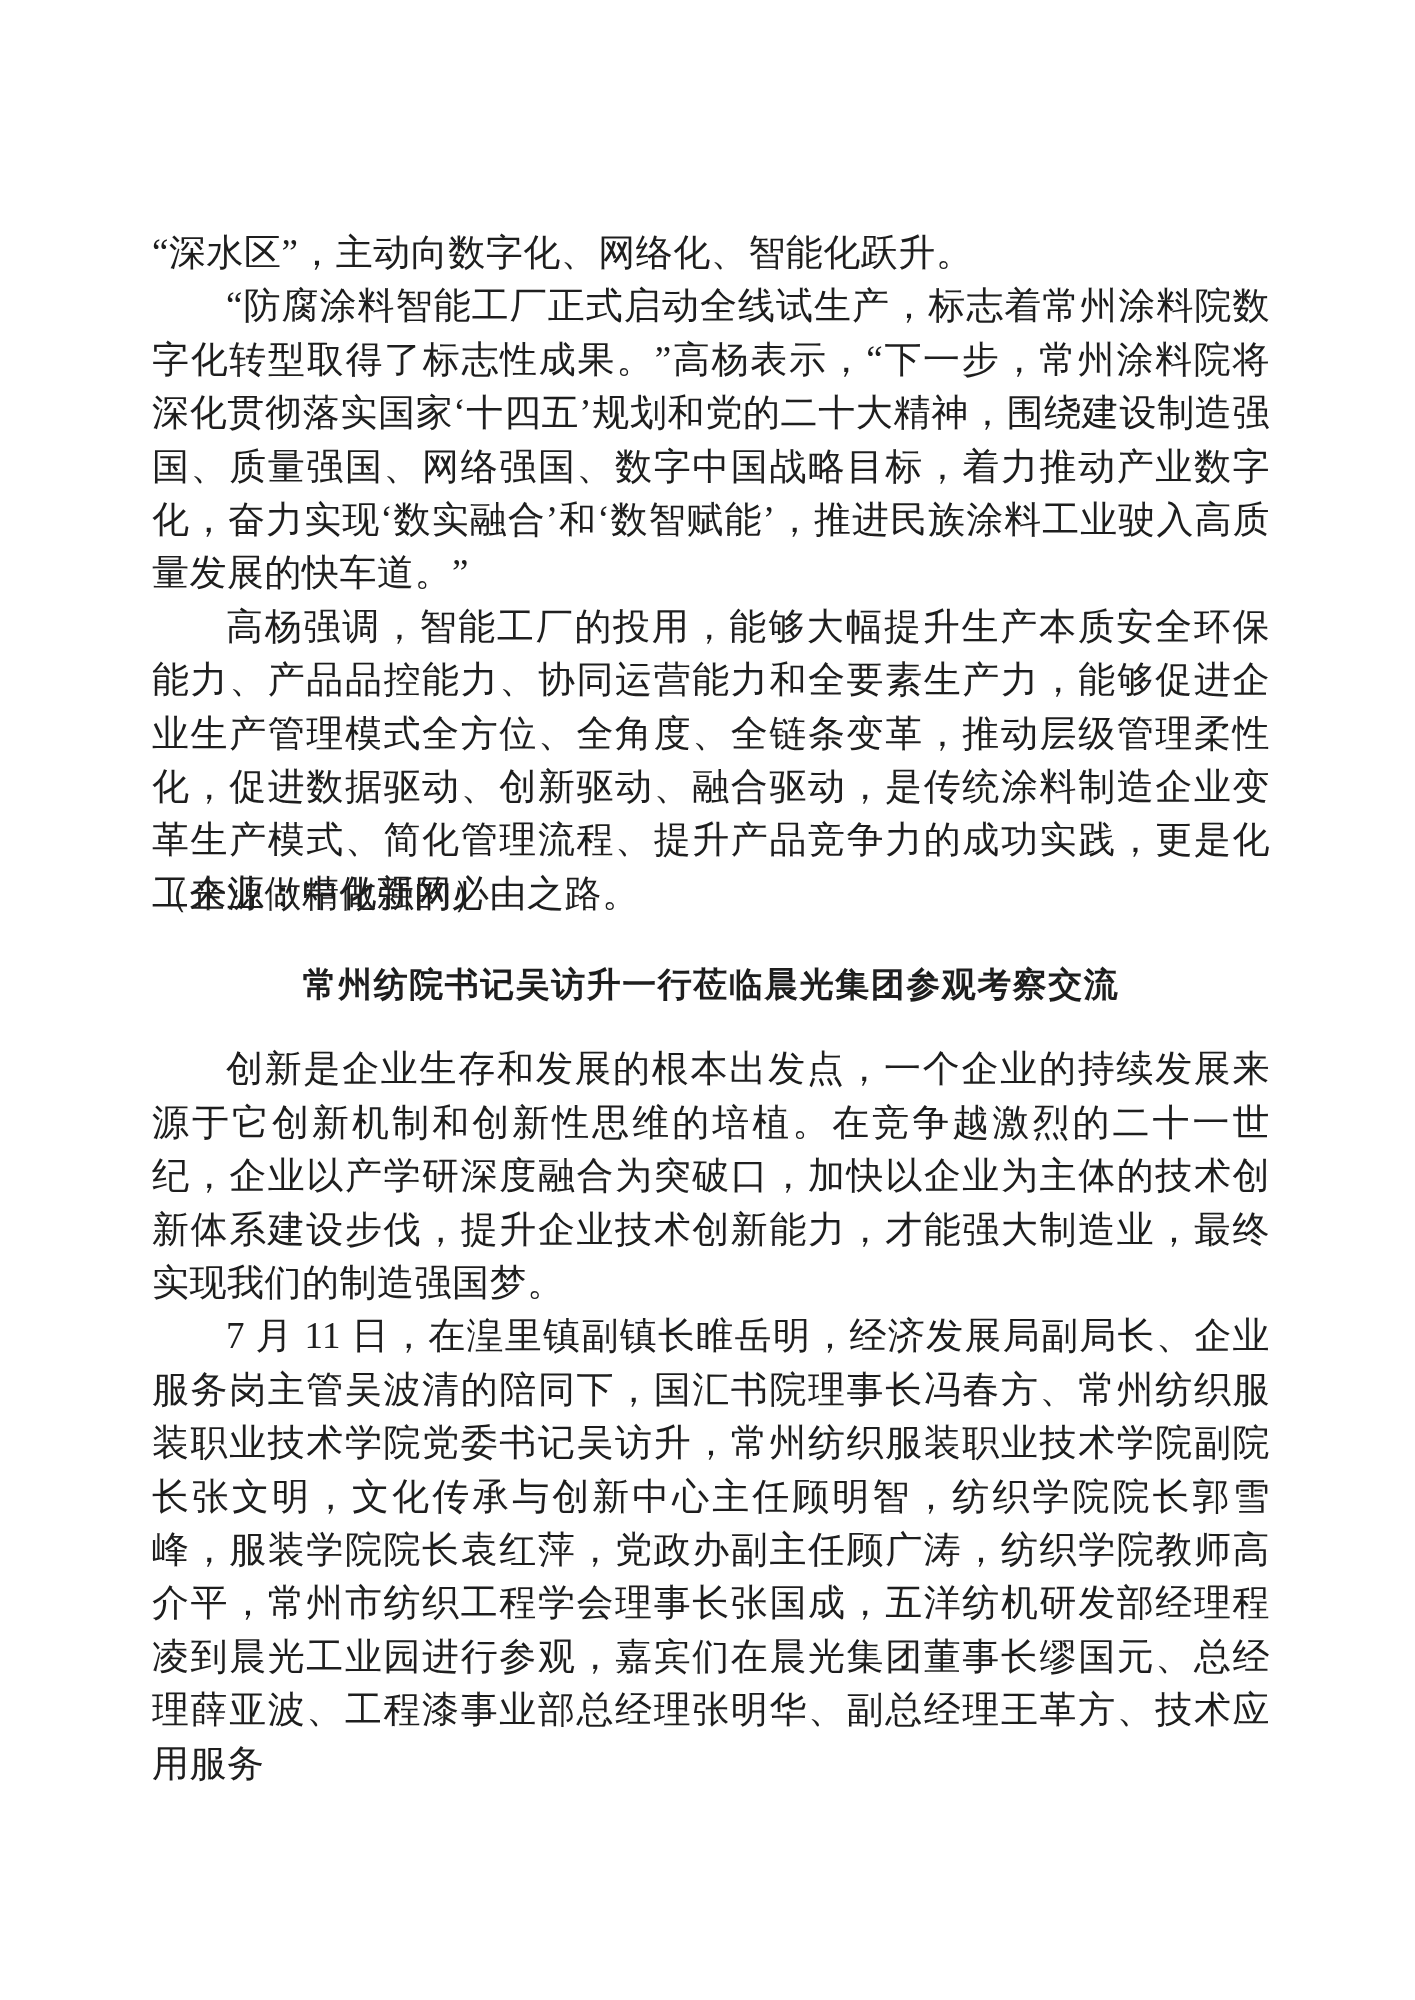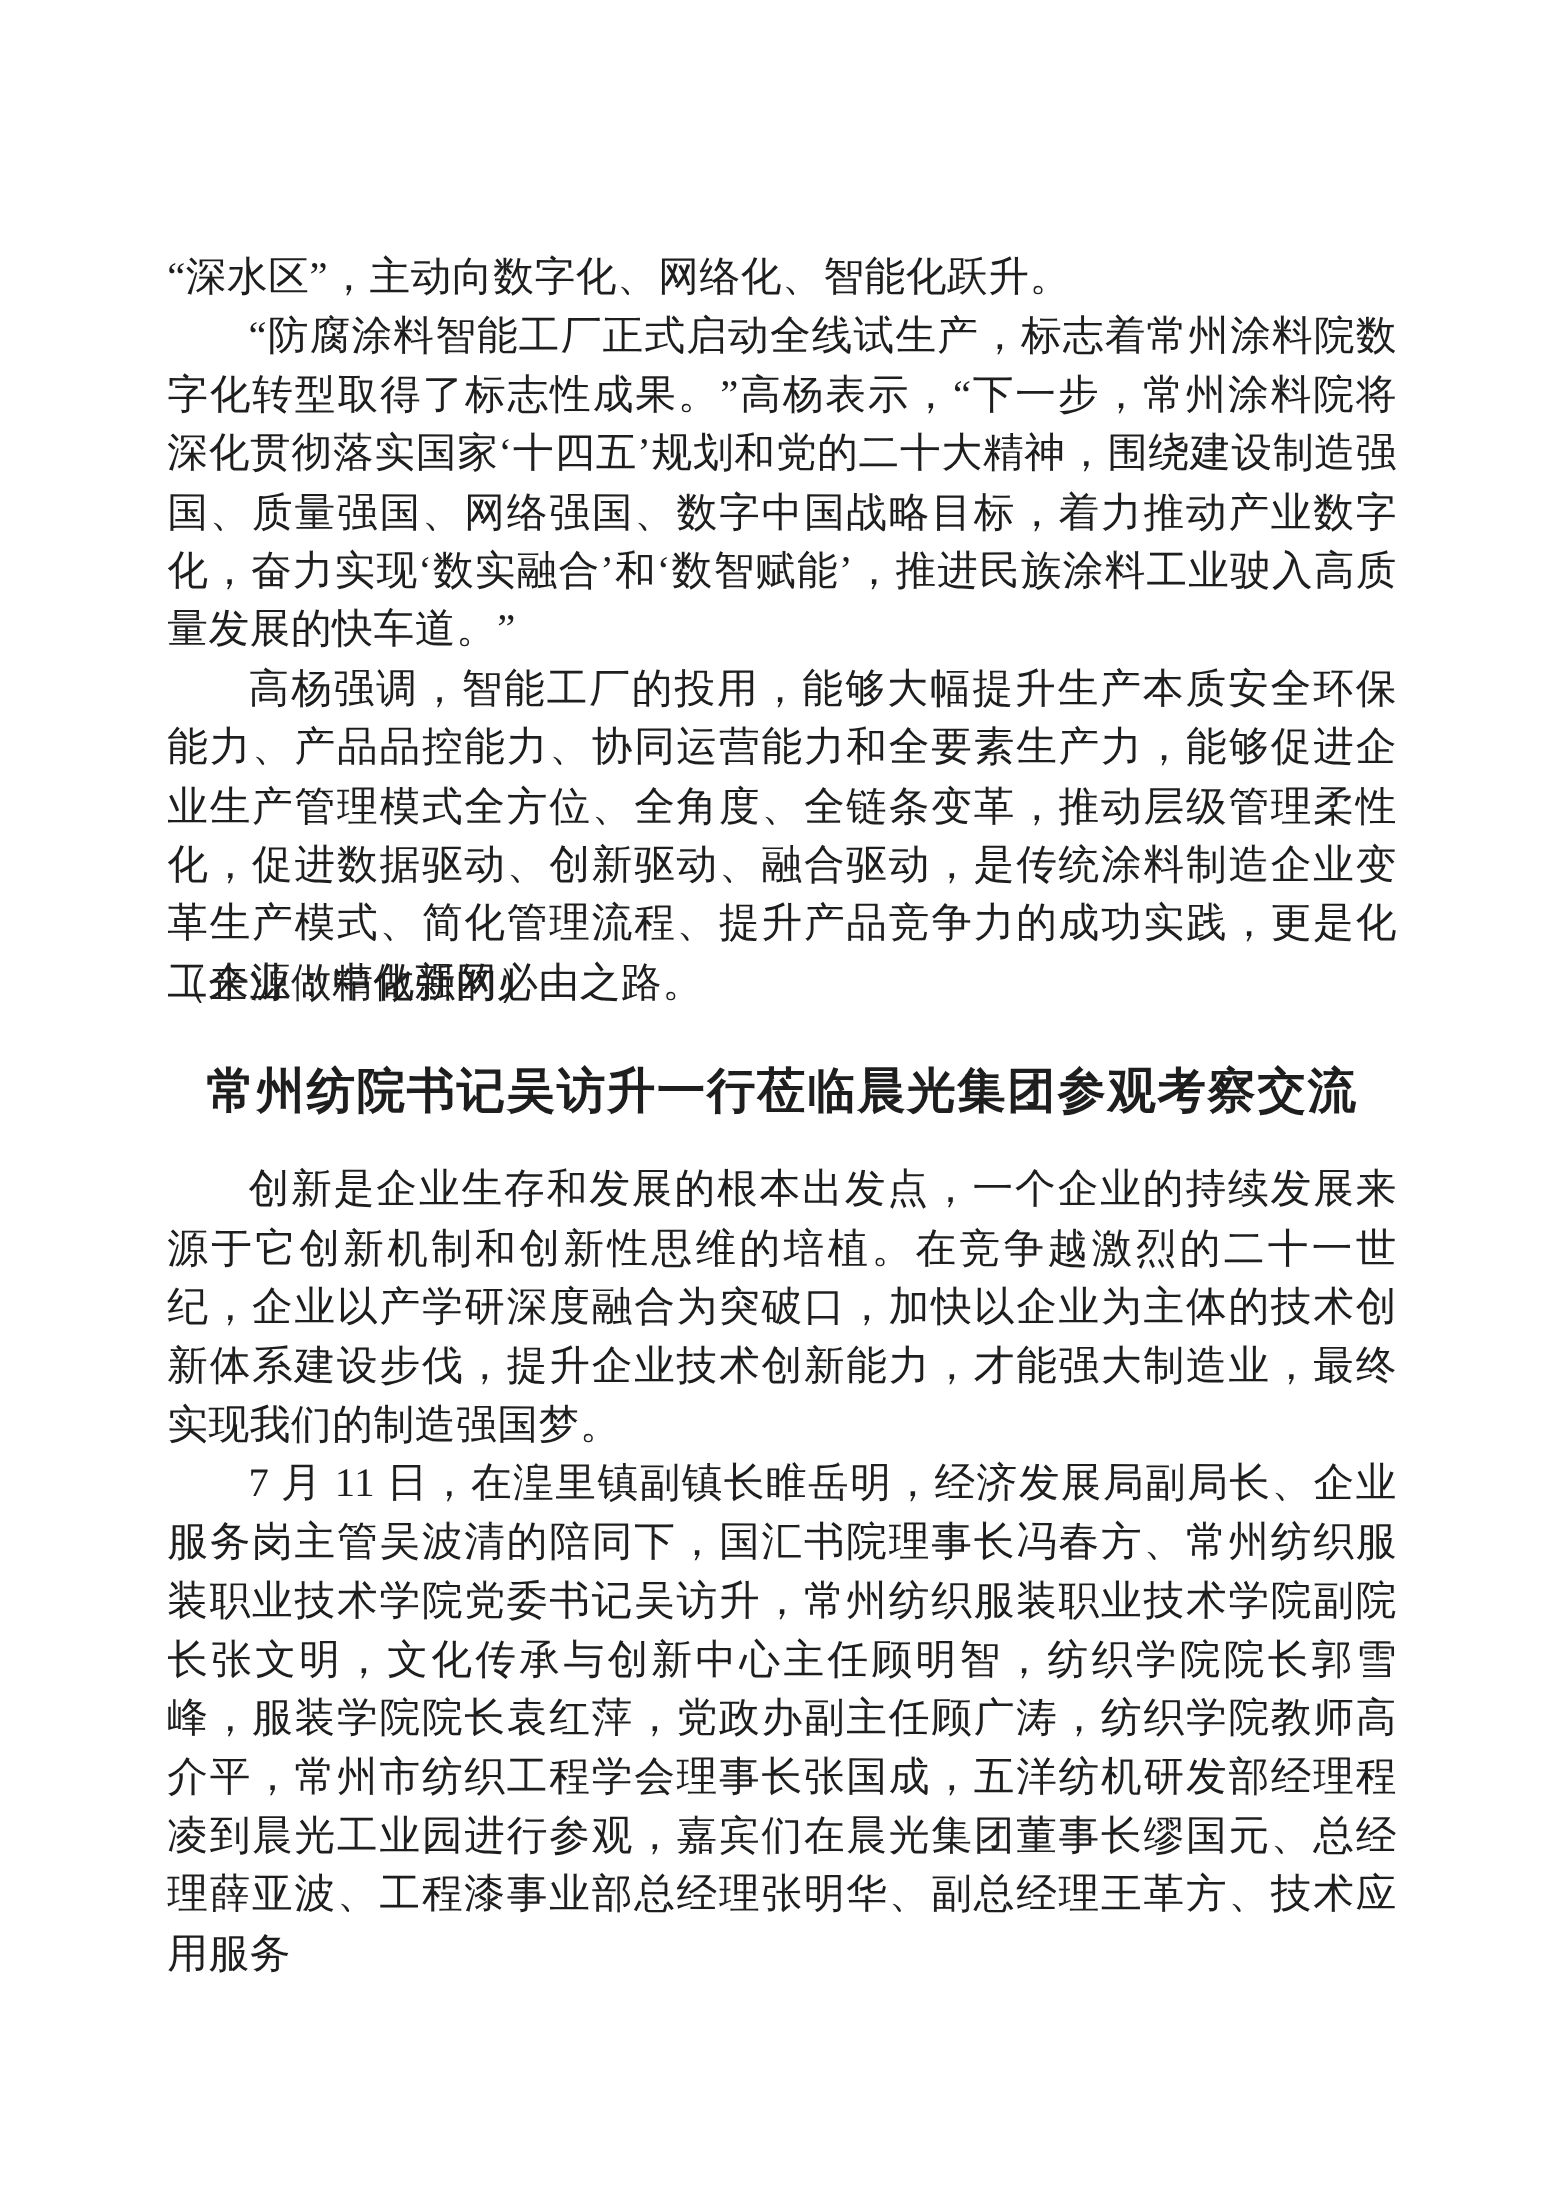--- a/index.html
+++ b/index.html
@@ -36,21 +36,21 @@
   }
   .source-line {
     font-size: 37px;
     line-height: 53.4px;
     text-align: left;
     margin-top: -53.4px;
     letter-spacing: 0.5px;
   }
   .article-title {
     margin: 42px 0 34px 0;
-    font-size: 44px;
+    font-size: 34px;
     font-weight: 700;
     text-align: center;
     letter-spacing: 1.5px;
     white-space: nowrap;
   }
   .page-footer {
     position: absolute;
     left: 0;
     top: 1816px;
     width: 1415px;

